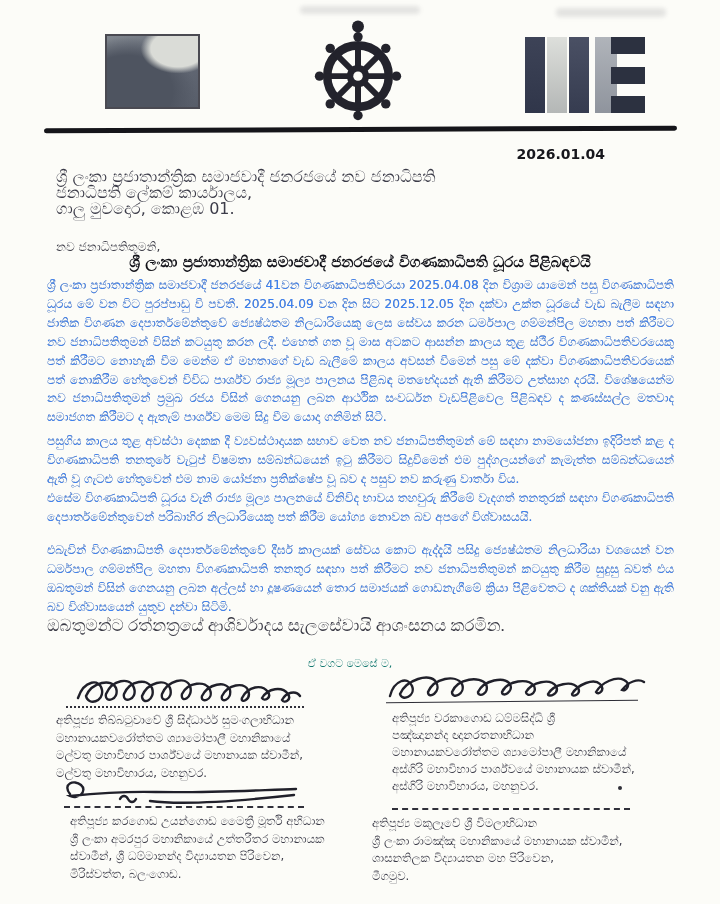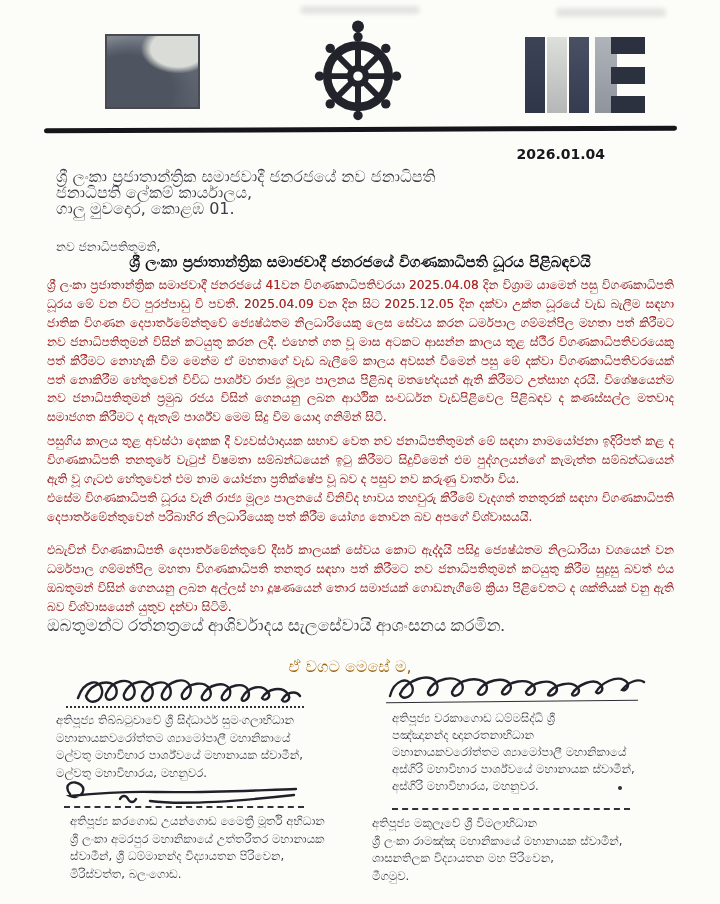--- a/index.html
+++ b/index.html
@@ -29,27 +29,27 @@
   .iie .stem{position:absolute;left:70px;top:0;width:22px;height:76px;background:linear-gradient(180deg,#b0b4ba,#8f949d);}
   .iie .arm{position:absolute;left:86px;width:34px;height:17px;background:#2c3140;}
   .iie .a1{top:0;} .iie .a2{top:30px;} .iie .a3{top:59px;}
   .rule{left:44px;top:127px;width:633px;height:5px;background:#15151a;border-radius:3px;transform:rotate(-0.25deg);}
   .smudge{background:#c6c6c6;opacity:.45;filter:blur(2px);border-radius:4px;}
   
   .date{left:440px;top:146px;width:165px;text-align:right;font-weight:bold;font-size:14px;color:#17171d;}
   .recipient{left:56px;top:169px;font-size:16px;line-height:15.8px;color:#3c3c49;}
   .salutation{left:56px;top:240px;font-size:12.2px;}
   .subject{left:50%;top:253px;transform:translateX(-50%);font-weight:bold;font-size:15px;color:#121219;white-space:nowrap;}
-  .para{left:47px;width:627px;font-size:12.2px;line-height:18.9px;text-align:justify;overflow:hidden;color:#b91c1c;text-shadow:0 0 .4px rgba(45,45,58,.55);}
+  .para{left:47px;width:627px;font-size:12.2px;line-height:18.9px;text-align:justify;overflow:hidden;color:#3b82f6;text-shadow:0 0 .4px rgba(45,45,58,.55);}
   .p1{top:276px;height:152px;}
   .p2{top:432px;height:57px;}
   .p3{top:489px;height:57px;}
   .p4{top:541px;height:75px;}
   .closing{left:47px;top:616px;font-size:17px;font-family:Liberation Serif, serif;}
-  .signoff{left:235px;top:657px;width:230px;text-align:center;font-size:16px;color:#a16207;}
+  .signoff{left:235px;top:657px;width:230px;text-align:center;font-size:11px;color:#0f766e;}
   .sigblock{font-size:11.7px;line-height:17.5px;color:#3c3c49;}
   .bl1{left:56px;top:712px;}
   .bl2{left:70px;top:813px;}
   .br1{left:392px;top:710px;line-height:16.9px;}
   .br2{left:372px;top:815px;}
   .dotline{border-top:2px dotted #30303a;height:0;}
   .dashline{border-top:2px dashed #30303a;height:0;}
   .solidline{border-top:1.5px solid #2d2d36;height:0;}
   .sig path{stroke:#20202a;fill:none;stroke-linecap:round;}
   .dot-artifact{width:4px;height:4px;border-radius:50%;background:#2f2f38;}

